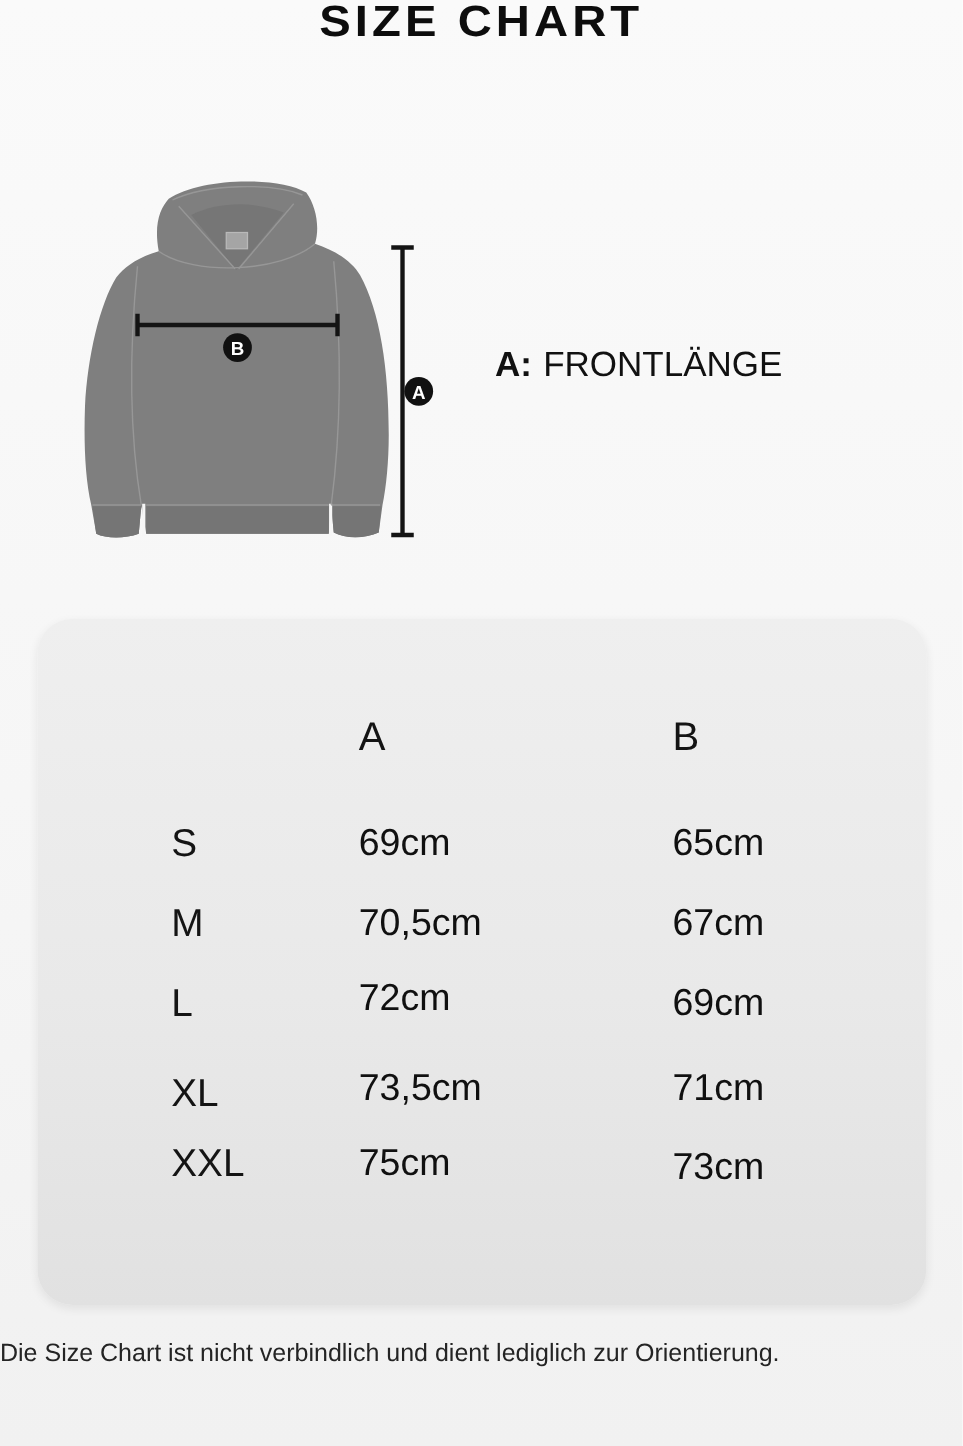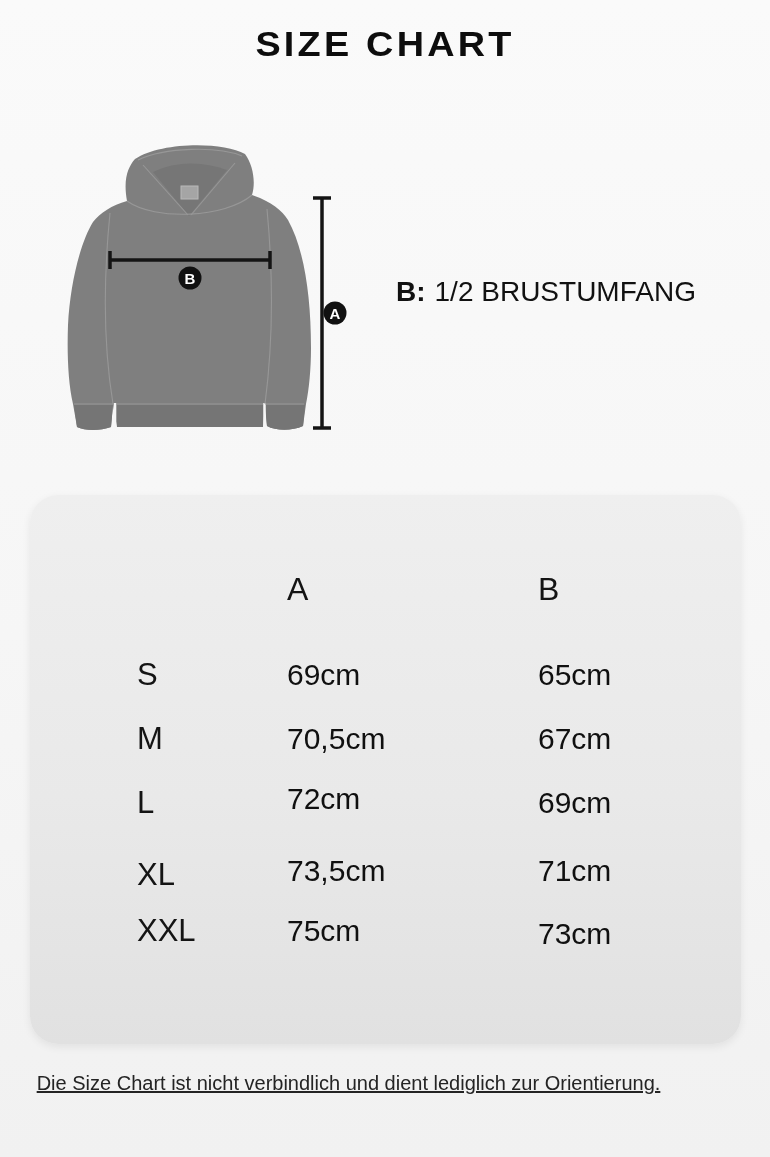--- a/index.html
+++ b/index.html
@@ -5,21 +5,21 @@
   html,body{margin:0;padding:0;}
   body{
     width:770px;height:1157px;
     position:relative;overflow:hidden;
     background:linear-gradient(180deg,#fafafa 0%,#f6f6f6 55%,#f1f1f1 100%);
     font-family:"Liberation Sans","DejaVu Sans",sans-serif;
     color:#161616;
   }
   .title-wrap{
     position:absolute;top:0;left:0;width:770px;height:100px;
-    display:flex;align-items:center;justify-content:center;
+    display:flex;align-items:flex-start;justify-content:center;
   }
   .title{
     font-size:35px;font-weight:700;letter-spacing:3px;
     transform:scaleX(1.08);transform-origin:center;
     color:#0d0d0d;margin:0;line-height:1;padding-bottom:14px;
     white-space:nowrap;
   }
   .diagram-svg{position:absolute;left:60px;top:133px;}
   .legend{
     position:absolute;left:396px;top:276px;
@@ -36,21 +36,21 @@
   }
   .cell{position:absolute;white-space:nowrap;}
   .col-head{font-size:32px;line-height:32px;font-weight:400;color:#141414;}
   .size-label{font-size:31px;line-height:32px;font-weight:400;color:#141414;}
   .value{font-size:30px;line-height:32px;font-weight:400;color:#101010;}
   .col-size{left:107px;}
   .col-a{left:257px;}
   .col-b{left:508px;}
   .footer{
     position:absolute;left:0;top:1072px;width:697px;
-    text-align:center;font-size:20px;color:#242424;text-decoration:underline;
+    font-size:20px;color:#242424;
   }
 </style>
 </head>
 <body>
 
 <div class="title-wrap">
   <h1 class="title">SIZE CHART</h1>
 </div>
 
 <svg class="diagram-svg" width="300" height="310" viewBox="0 0 300 310">
@@ -115,21 +115,21 @@
     <circle cx="130" cy="145" r="11.5" fill="#111"></circle>
     <text x="130" y="151" text-anchor="middle" font-size="15" font-weight="700" fill="#ffffff">B</text>
   </g>
   <g>
     <circle cx="275" cy="180" r="11.5" fill="#111"></circle>
     <text x="275" y="186" text-anchor="middle" font-size="15" font-weight="700" fill="#ffffff">A</text>
   </g>
 </svg>
 
 <div class="legend">
-  <span class="row"><span class="key">B:</span><span>1/2 BRUSTUMFANG</span></span>
+  <span class="row"><span class="key">A:</span><span>FRONTLÄNGE</span></span>
 </div>
 
 <div class="card">
 
   <div class="cell col-head col-a" style="top:78px">A</div>
   <div class="cell col-head col-b" style="top:78px">B</div>
 
   <div class="cell size-label col-size" style="top:164px">S</div>
   <div class="cell value col-a" style="top:164px">69cm</div>
   <div class="cell value col-b" style="top:164px">65cm</div>

